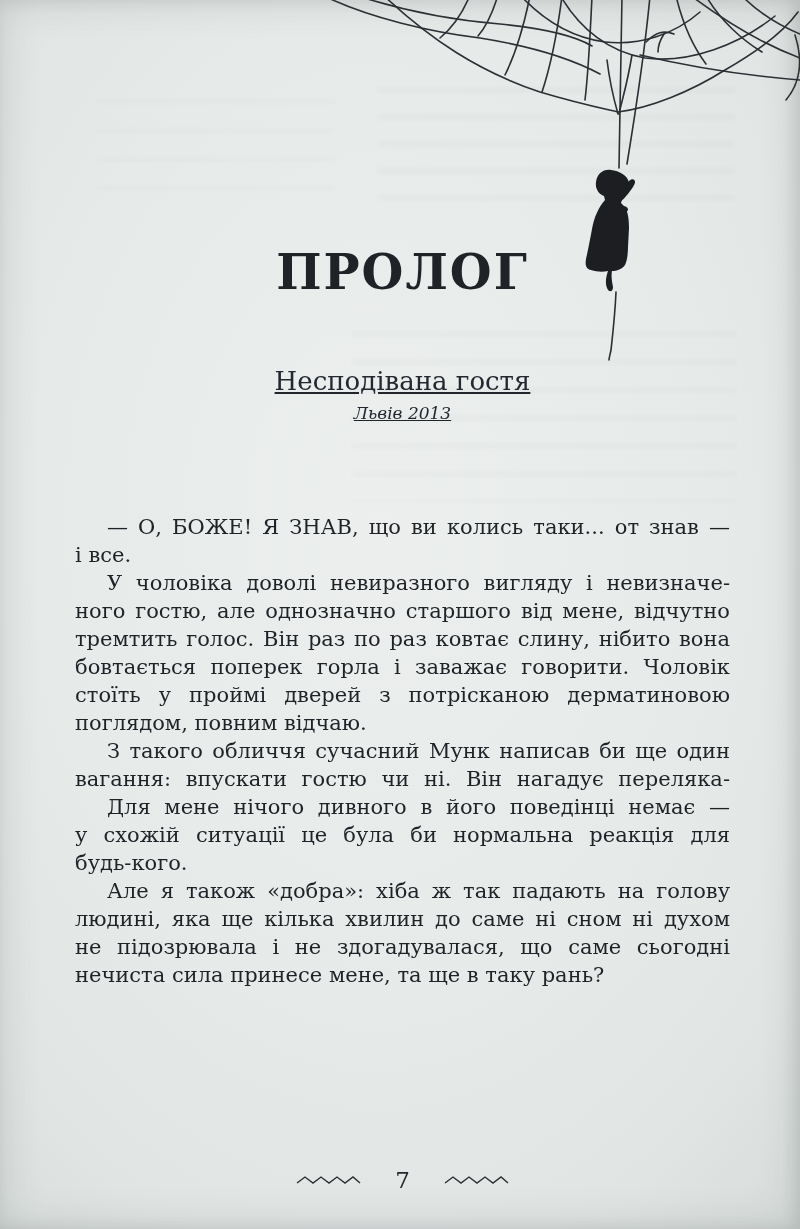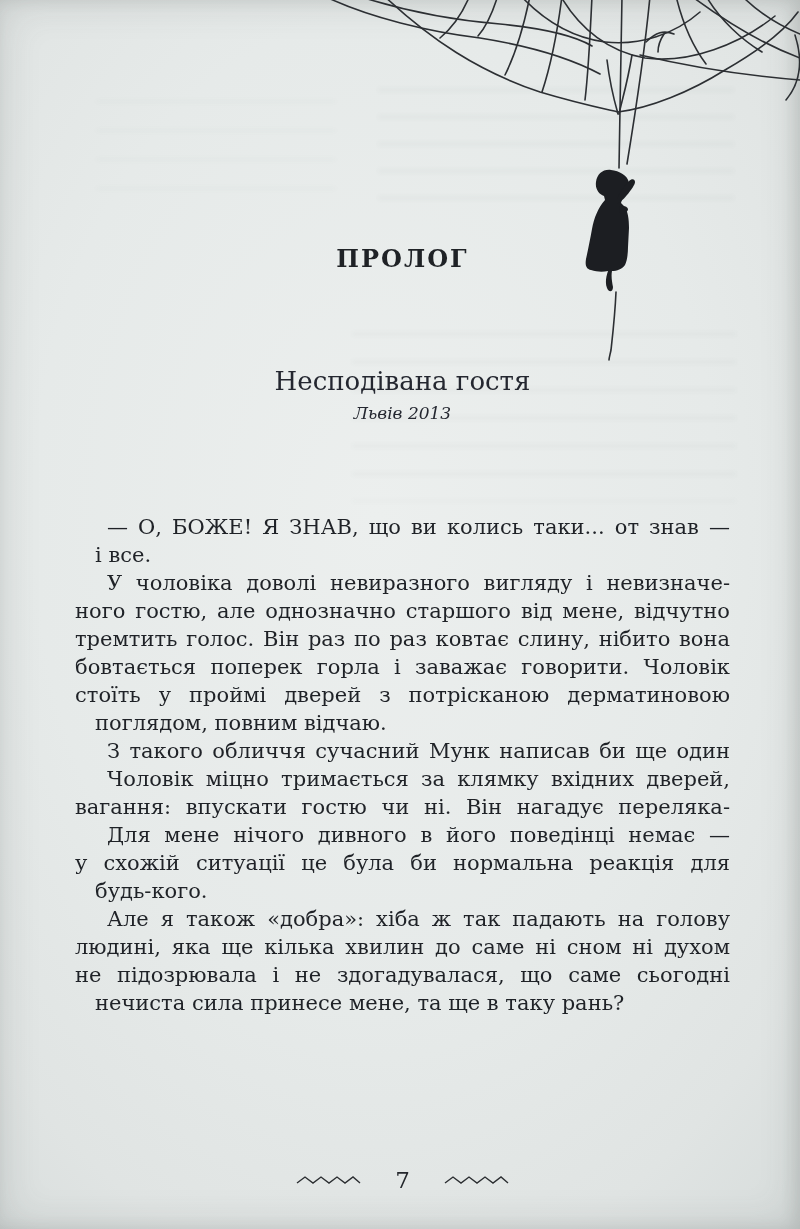--- a/index.html
+++ b/index.html
@@ -18,32 +18,32 @@
   .ghost{position:absolute;filter:blur(2px);opacity:.38;pointer-events:none;}
   .g1{left:378px;top:88px;width:356px;height:126px;
       background:repeating-linear-gradient(180deg, rgba(108,122,117,.14) 0 4px, transparent 4px 27px);}
   .g2{left:352px;top:332px;width:384px;height:170px;
       background:repeating-linear-gradient(180deg, rgba(108,122,117,.13) 0 4px, transparent 4px 28px);}
   .g3{left:96px;top:100px;width:240px;height:100px;
       background:repeating-linear-gradient(180deg, rgba(108,122,117,.09) 0 3px, transparent 3px 29px);}
   .illustration{position:absolute;left:0;top:0;width:800px;height:380px;}
   .chapter-title{
     position:absolute;left:75px;top:244px;width:655px;margin:0;
-    text-align:center;font-size:24px;font-weight:bold;letter-spacing:2px;
+    text-align:center;font-size:48px;font-weight:bold;letter-spacing:2px;
     color:#1f2226;
   }
-  .section-head{position:absolute;left:75px;top:365px;width:655px;text-align:center;}
+  .section-head{position:absolute;left:75px;top:365px;width:655px;text-align:center;text-decoration:underline;}
   .section-subtitle{font-size:26px;line-height:32px;color:#242730;}
   .section-dateline{font-size:17px;line-height:32px;font-style:italic;color:#242730;}
   .body-text{
     position:absolute;left:75px;top:513px;width:655px;
     font-size:21px;line-height:28px;color:#1f2227;
   }
   .line{text-align:justify;text-align-last:justify;white-space:nowrap;overflow:hidden;}
-  .line.last{text-align-last:left;margin-left:20px;}
+  .line.last{text-align-last:left;}
   .line.first{text-indent:32px;}
   .footer{
     position:absolute;left:75px;top:1160px;width:655px;height:40px;
     display:flex;justify-content:center;align-items:center;gap:34px;
   }
   .page-number{font-size:23px;color:#24272c;}
   .zigzag{display:block;}
 </style>
 </head>
 <body>
@@ -107,21 +107,20 @@
   <div class="body-text">
       <div class="line first">— О, БОЖЕ! Я ЗНАВ, що ви колись таки... от знав —</div>
       <div class="line last">і все.</div>
       <div class="line first">У чоловіка доволі невиразного вигляду і невизначе-</div>
       <div class="line">ного гостю, але однозначно старшого від мене, відчутно</div>
       <div class="line">тремтить голос. Він раз по раз ковтає слину, нібито вона</div>
       <div class="line">бовтається поперек горла і заважає говорити. Чоловік</div>
       <div class="line">стоїть у проймі дверей з потрісканою дерматиновою</div>
       <div class="line last">поглядом, повним відчаю.</div>
       <div class="line first">З такого обличчя сучасний Мунк написав би ще один</div>
-      <div class="line first">Чоловік міцно тримається за клямку вхідних дверей,</div>
       <div class="line">вагання: впускати гостю чи ні. Він нагадує переляка-</div>
       <div class="line first">Для мене нічого дивного в його поведінці немає —</div>
       <div class="line">у схожій ситуації це була би нормальна реакція для</div>
       <div class="line last">будь-кого.</div>
       <div class="line first">Але я також «добра»: хіба ж так падають на голову</div>
       <div class="line">людині, яка ще кілька хвилин до саме ні сном ні духом</div>
       <div class="line">не підозрювала і не здогадувалася, що саме сьогодні</div>
       <div class="line last">нечиста сила принесе мене, та ще в таку рань?</div>
     </div>
 

